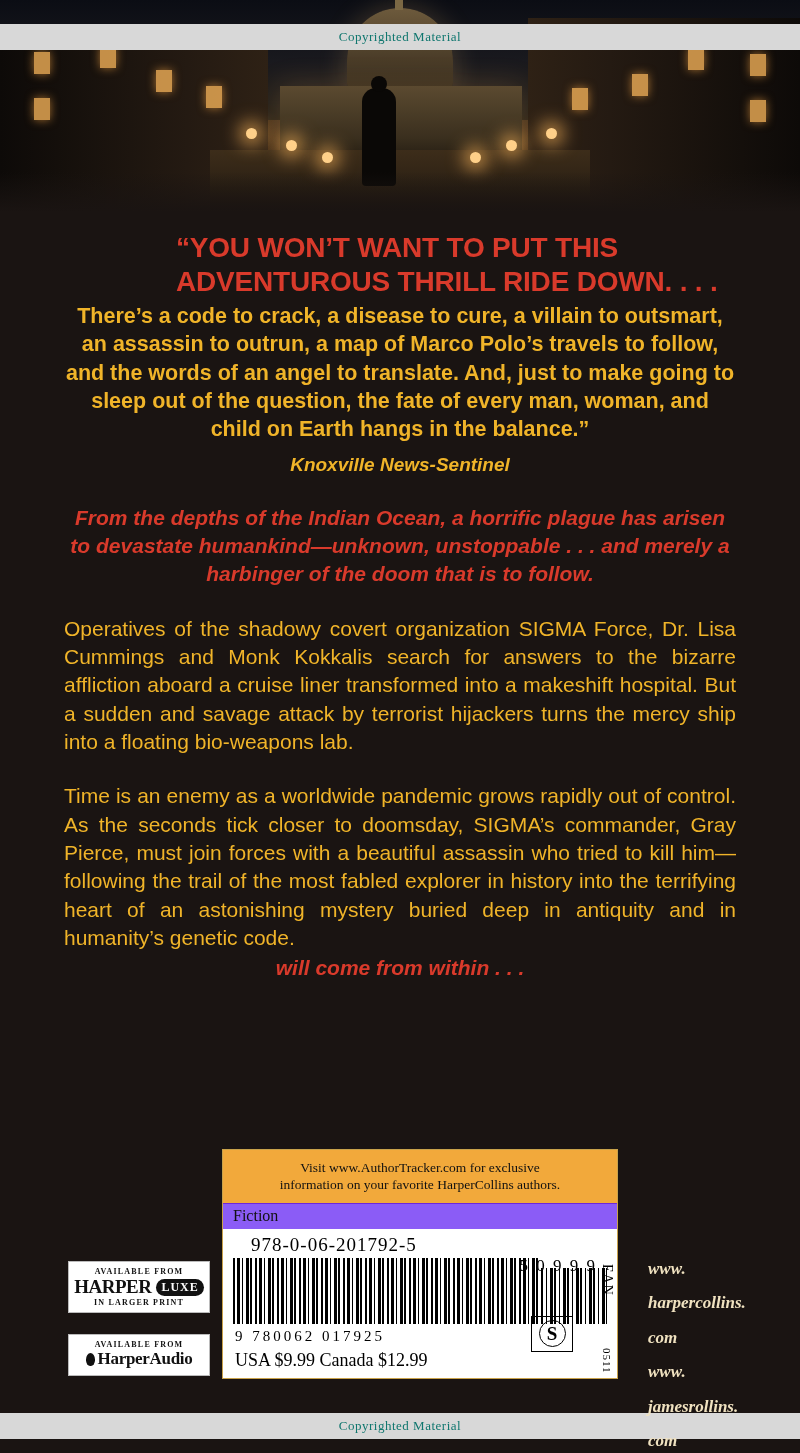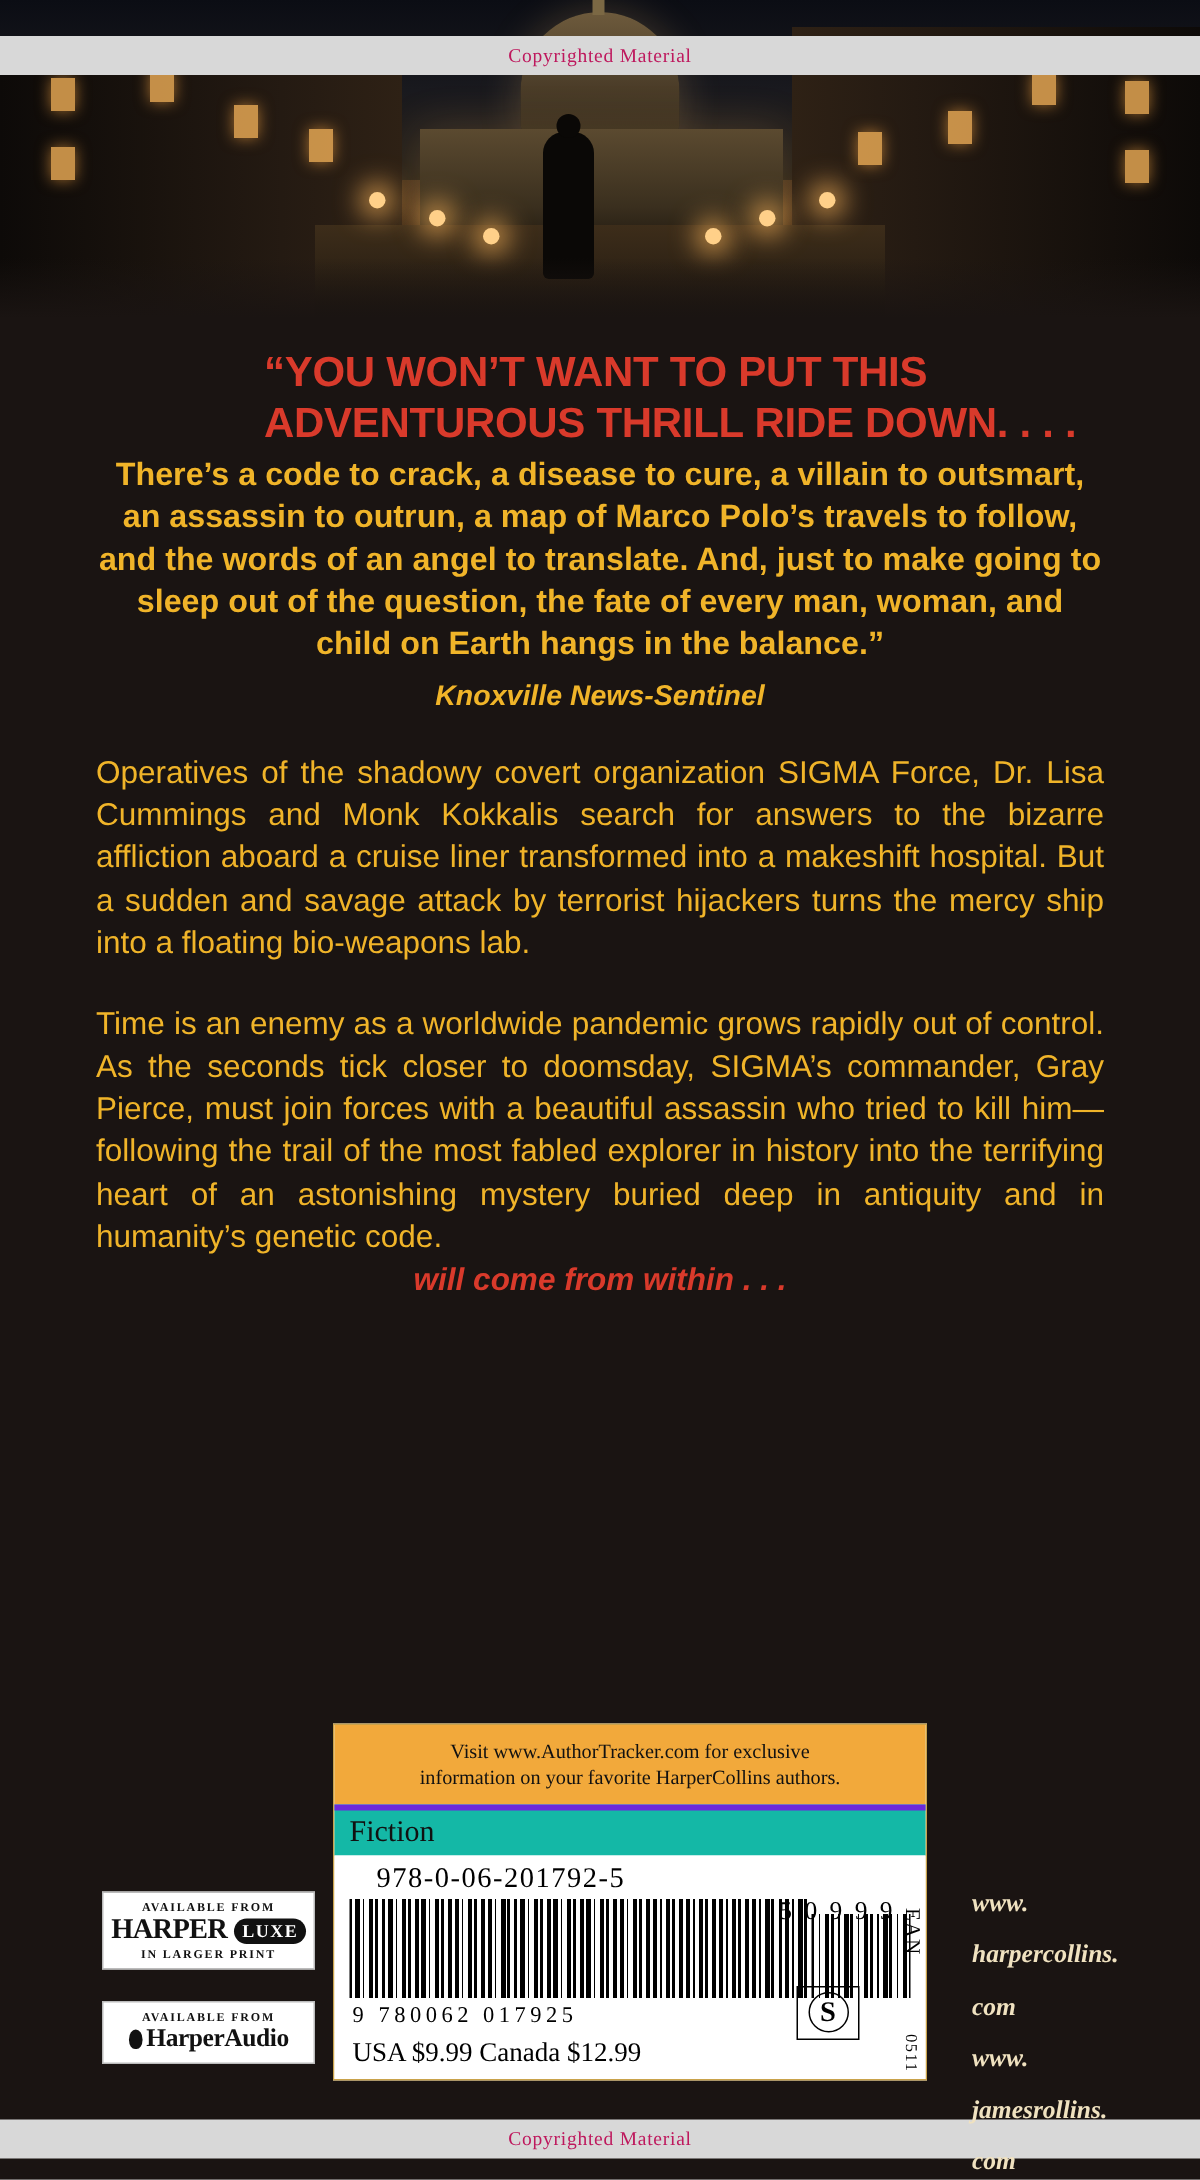--- a/index.html
+++ b/index.html
@@ -21,21 +21,21 @@
     overflow: hidden;
   }
 
   
   .copyright-strip {
     position: absolute;
     left: 0;
     width: 800px;
     height: 26px;
     background: #d8d8d8;
-    color: #be185d;
+    color: #0f766e;
     font-family: "Liberation Serif", serif;
     font-size: 13px;
     letter-spacing: 0.5px;
     display: flex;
     align-items: center;
     justify-content: center;
   }
   .copyright-top { top: 24px; }
   .copyright-bottom { bottom: 14px; }
 
@@ -206,26 +206,26 @@
   .tracker {
     background: #f2a93b;
     color: #111;
     font-family: "Liberation Serif", serif;
     font-size: 13.5px;
     line-height: 1.28;
     text-align: center;
     padding: 9px 14px 9px 14px;
   }
   .fiction-bar {
-    background: #14b8a6;
+    background: #8b5cf6;
     color: #111;
     font-family: "Liberation Serif", serif;
-    font-size: 20px;
+    font-size: 16px;
     padding: 3px 10px 4px 10px;
-    border-top: 4px solid #6d28d9;
+    border-top: 1px solid #6d28d9;
   }
   .isbn-row {
     background: #fff;
     color: #000;
     font-family: "Liberation Serif", serif;
     font-size: 19px;
     letter-spacing: 1px;
     padding: 5px 0 2px 28px;
   }
   .bars-wrap {
@@ -435,20 +435,21 @@
   </div>
 
   <div class="copyright-strip copyright-top">Copyrighted Material</div>
   <div class="copyright-strip copyright-bottom">Copyrighted Material</div>
 
   <div class="content">
     <div class="pullquote">“YOU WON’T WANT TO PUT THIS</div>
     <div class="pullquote" style="margin-top:-2px;">ADVENTUROUS THRILL RIDE DOWN. . . .</div>
     <div class="review">There’s a code to crack, a disease to cure, a villain to outsmart, an assassin to outrun, a map of Marco Polo’s travels to follow, and the words of an angel to translate. And, just to make going to sleep out of the question, the fate of every man, woman, and child on Earth hangs in the balance.”</div>
     <div class="review-source">Knoxville News-Sentinel</div>
+    <div class="tagline">From the depths of the Indian Ocean, a horrific plague has arisen to devastate humankind—unknown, unstoppable . . . and merely a harbinger of the doom that is to follow.</div>
     <div class="blurb">Operatives of the shadowy covert organization SIGMA Force, Dr. Lisa Cummings and Monk Kokkalis search for answers to the bizarre affliction aboard a cruise liner transformed into a makeshift hospital. But a sudden and savage attack by terrorist hijackers turns the mercy ship into a floating bio-weapons lab.</div>
     <div class="blurb">Time is an enemy as a worldwide pandemic grows rapidly out of control. As the seconds tick closer to doomsday, SIGMA’s commander, Gray Pierce, must join forces with a beautiful assassin who tried to kill him—following the trail of the most fabled explorer in history into the terrifying heart of an astonishing mystery buried deep in  antiquity and in humanity’s genetic code.</div>
     <div class="closing" style="margin-top:0;">will come from within . . .</div>
   </div>
 
   <div class="bottom">
 
     <div class="barcode-block">
       <div class="tracker">
         <div>Visit www.AuthorTracker.com for exclusive</div>

